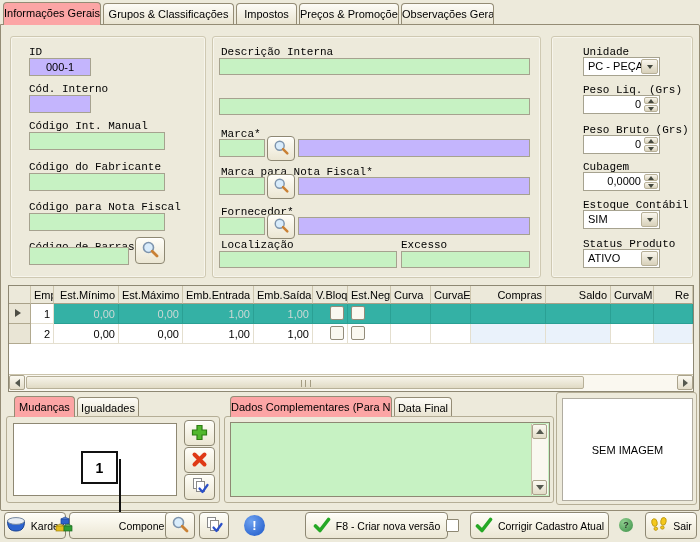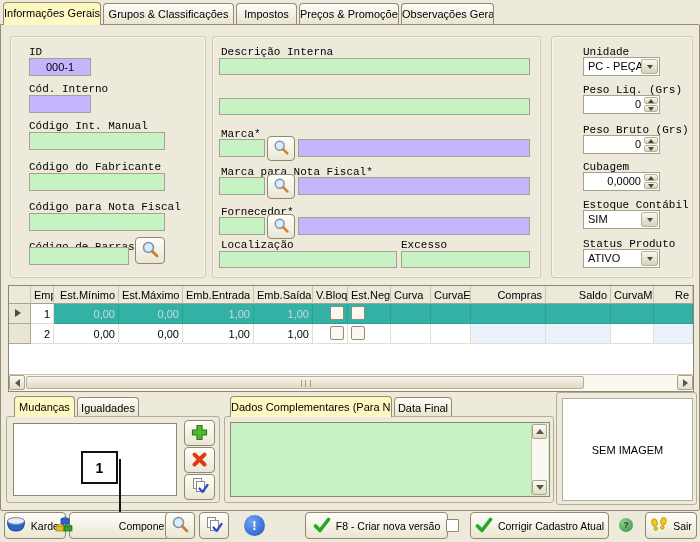--- a/index.html
+++ b/index.html
@@ -10,21 +10,21 @@
   }
   .abs{position:absolute;box-sizing:border-box;}
   
   .tab{
     position:absolute;box-sizing:border-box;height:21px;top:3px;
     border:1px solid #948c75;border-bottom:none;border-radius:4px 4px 0 0;
     background:linear-gradient(#fdfcf7,#e9e4d1);
     text-align:center;padding-top:4px;white-space:nowrap;overflow:hidden;
     z-index:2;cursor:default;
   }
-  .tab.active{background:#fef9c3;height:23px;top:2px;z-index:6;font-weight:normal;}
+  .tab.active{background:#fca5a5;height:23px;top:2px;z-index:6;font-weight:normal;}
   .subtab{top:397px;height:19px;}
   .subtab.active{top:396px;height:21px;}
   
   .page{position:absolute;left:0;top:24px;width:698px;height:485px;border:1px solid #948c75;border-radius:0 2px 2px 2px;z-index:1;}
   .groupbox{position:absolute;box-sizing:border-box;border:1px solid #cfc9b2;border-radius:3px;box-shadow:inset 0 0 0 1px #f7f5ec;}
   .panelbox{position:absolute;box-sizing:border-box;border:1px solid #b5ae96;border-radius:3px;z-index:3;}
   
   .lbl{position:absolute;white-space:nowrap;font-family:Liberation Mono, monospace;}
   .fld{
     position:absolute;box-sizing:border-box;height:18px;

